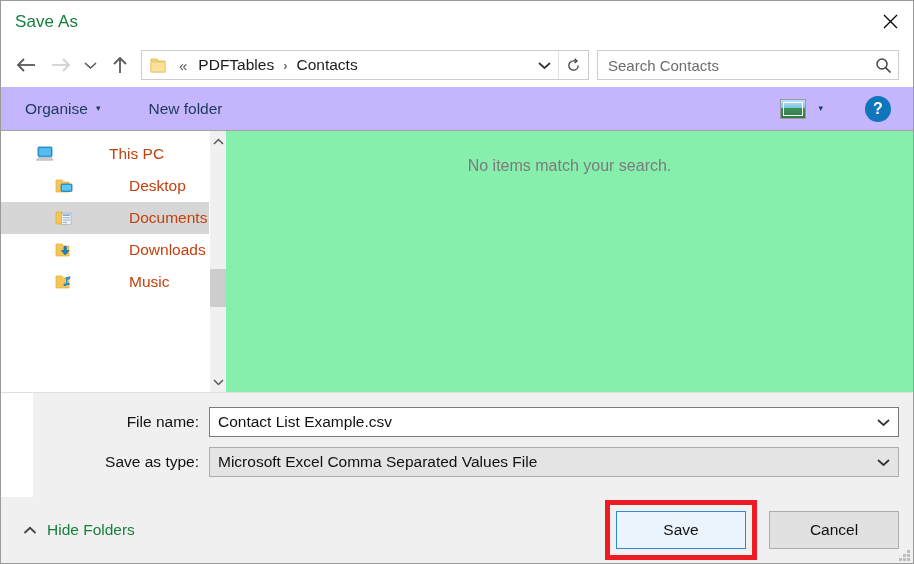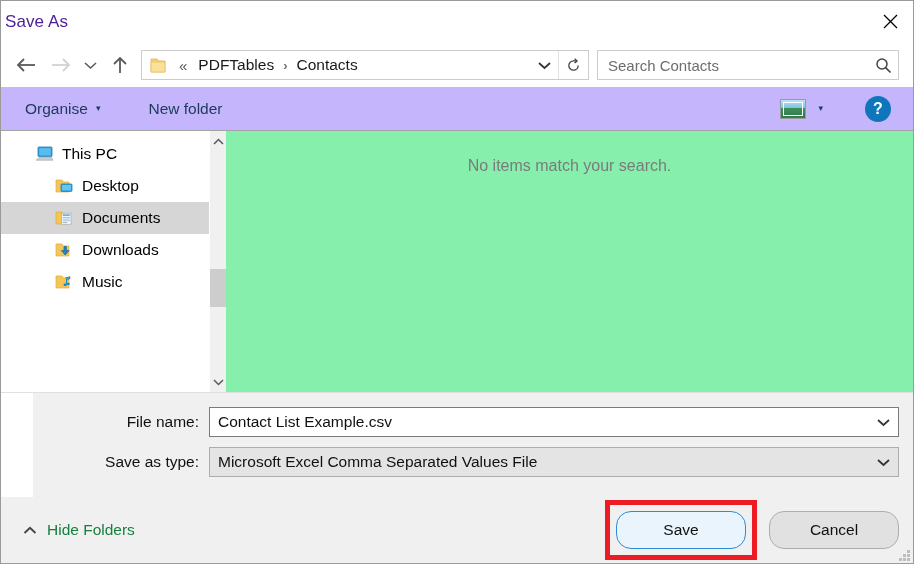--- a/index.html
+++ b/index.html
@@ -30,22 +30,22 @@
   .titlebar {
     height: 42px;
     flex: 0 0 42px;
     background: #ffffff;
     display: flex;
     align-items: center;
     position: relative;
   }
   .titlebar-text {
     font-size: 17px;
-    color: #4c1d95;
-    padding-left: 4px;
+    color: #15803d;
+    padding-left: 14px;
     letter-spacing: .1px;
   }
   .close-btn {
     position: absolute;
     right: 0;
     top: 0;
     width: 46px;
     height: 40px;
     display: flex;
     align-items: center;
@@ -248,23 +248,24 @@
     background: #ffffff;
     padding-top: 7px;
     box-sizing: border-box;
     overflow: hidden;
   }
   .tree-item {
     height: 32px;
     display: flex;
     align-items: center;
     font-size: 15.5px;
-    color: #000000;
+    color: #c2410c;
     cursor: default;
     box-sizing: border-box;
+    gap: 47px;
   }
   .tree-item.selected { background: #d6d6d6; }
   .tree-item .ic {
     display: flex;
     align-items: center;
     justify-content: center;
     width: 22px;
     flex: 0 0 22px;
     margin-right: 7px;
   }
@@ -397,21 +398,20 @@
     width: 130px;
     height: 38px;
     font-family: "Liberation Sans", sans-serif;
     font-size: 15.5px;
     color: #111111;
     display: flex;
     align-items: center;
     justify-content: center;
     box-sizing: border-box;
     cursor: default;
-    border-radius: 15px;
   }
   .btn.primary { background: #eaf4fc; border: 1px solid #2a8bd8; }
   .btn.secondary { background: #e1e1e1; border: 1px solid #adadad; }
 
   .grip {
     position: absolute;
     right: 3px;
     bottom: 2px;
     width: 12px;
     height: 12px;

